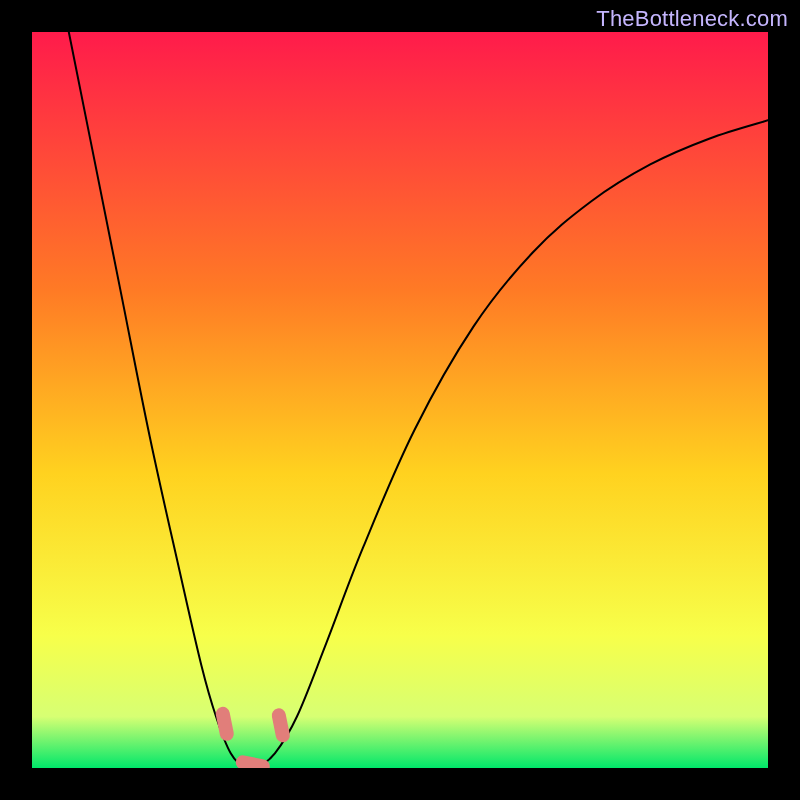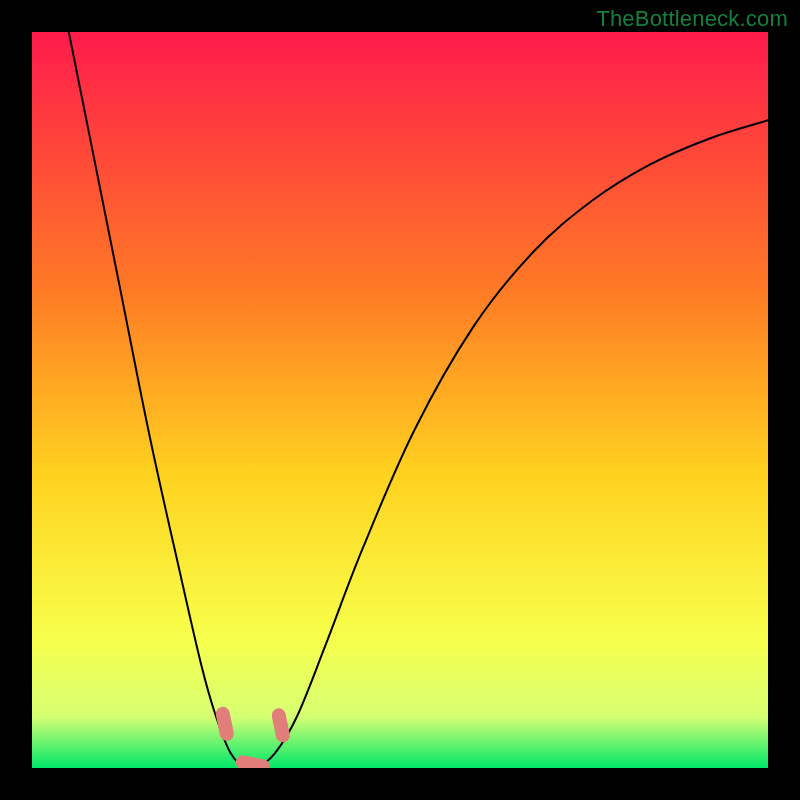--- a/index.html
+++ b/index.html
@@ -15,21 +15,21 @@
     width: 800px;
     height: 800px;
     background: #000;
   }
   .attribution {
     position: absolute;
     top: 6px;
     right: 12px;
     font-family: Arial, Helvetica, sans-serif;
     font-size: 22px;
-    color: #15803d;
+    color: #c4b5fd;
     font-weight: 500;
     letter-spacing: 0.2px;
   }
   svg.chart {
     position: absolute;
     left: 32px;
     top: 32px;
     width: 736px;
     height: 736px;
     display: block;

